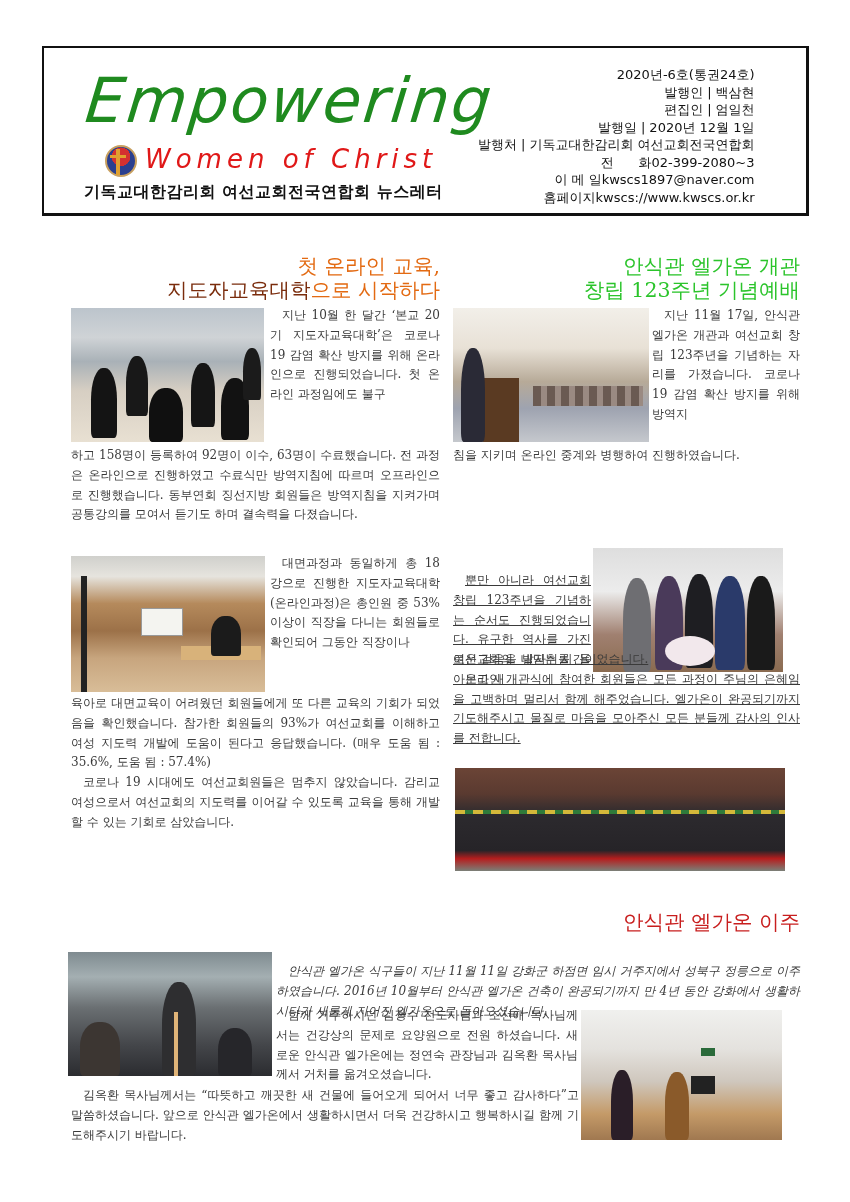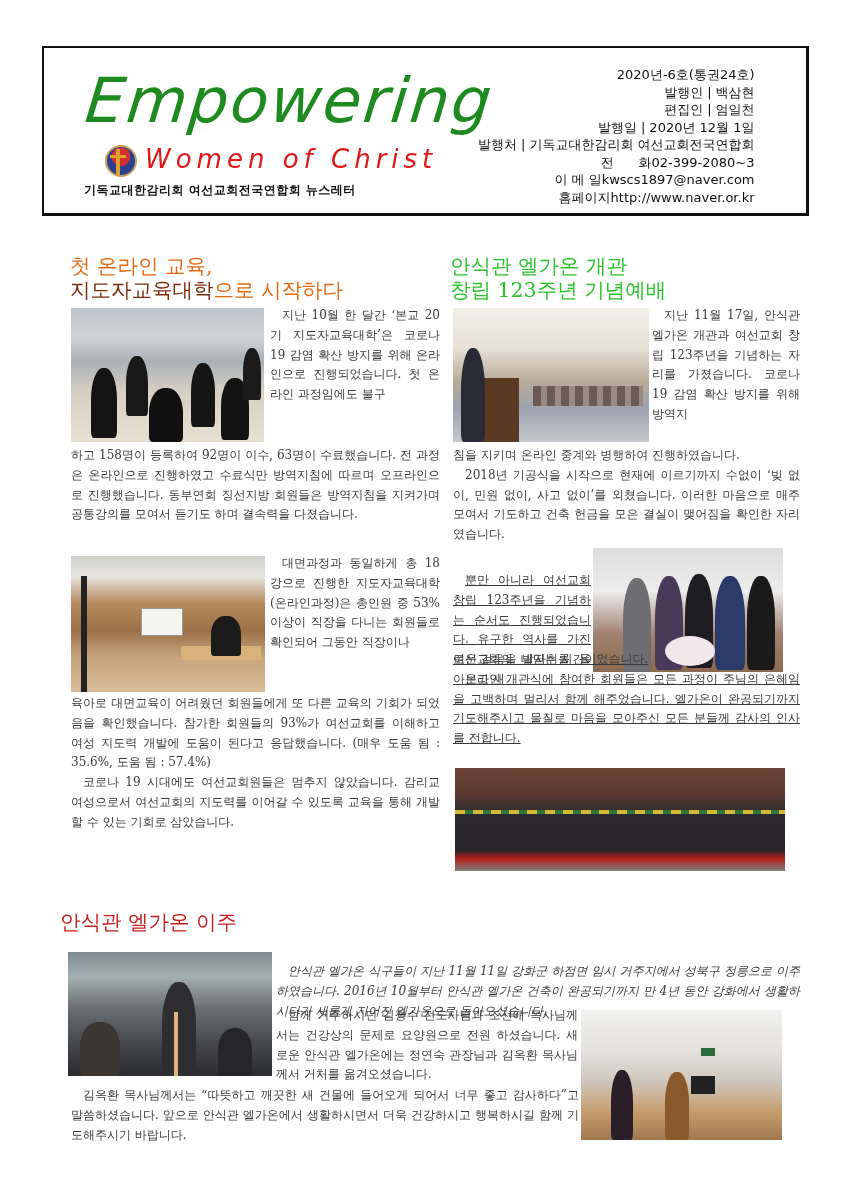--- a/index.html
+++ b/index.html
@@ -12,30 +12,30 @@
                color:#1f8a1f; letter-spacing:2px; font-style:italic; font-weight:normal;
                transform:skewX(-6deg); line-height:1; }
   #emblem { left:105px; top:145px; width:32px; height:32px; border-radius:50%;
             background:radial-gradient(circle at 50% 35%, #d43030 0 40%, #2a3f8f 41% 100%);
             border:2px solid #c8a060; box-sizing:border-box; }
   #emblem .cross-v { position:absolute; left:9px; top:2px; width:4px; height:26px; background:#e0a030; }
   #emblem .cross-h { position:absolute; left:3px; top:8px; width:16px; height:3px; background:#e0a030; }
   #subtitle { left:145px; top:144px; font-family:"DejaVu Sans", sans-serif; font-size:26px;
               color:#e01818; letter-spacing:5px; font-style:italic; }
   #org-line { left:84px; top:182px; font-family:"DejaVu Sans", sans-serif; font-weight:bold;
-              font-size:12px; color:#111; letter-spacing:0.5px; }
+              font-size:16px; color:#111; letter-spacing:0.5px; }
   #info { left:478px; top:66px; font-family:"DejaVu Sans", sans-serif; font-size:13px;
           color:#111; line-height:17.5px; }
   #info .row { white-space:nowrap;text-align:right; }
   #info .lbl { display:inline-block; }
   #info .sep { display:inline-block; margin:0 4px; }
   #info .indent { display:inline-block; width:59px; }
   #info .lbl2 { display:inline-block; width:54px; letter-spacing:0; }
 
-  .headline { text-align:left; font-size:20.5px; line-height:24px; }
+  .headline { text-align:right; font-size:20.5px; line-height:24px; }
   #h1 { left:70px; top:254px; width:370px; }
   #h1 .dark { color:#7a2c0c; }
   #h1 .orange { color:#e36a12; }
   #h2 { left:450px; top:254px; width:350px; color:#2bc42b; }
   #h3 { left:60px; top:910px; width:740px; color:#c81e1e; }
 
   .body { font-size:12px; line-height:19.8px; text-align:justify; color:#3a3a3a; }
   .body p { margin:0; text-indent:1em; }
   .photo { position:absolute; overflow:hidden; }
 
@@ -69,21 +69,21 @@
 <div id="org-line" class="abs">기독교대한감리회 여선교회전국연합회 뉴스레터</div>
 
 <div id="info" class="abs">
   <div class="row">2020년-6호(통권24호)</div>
   <div class="row"><span class="lbl">발행인</span><span class="sep">|</span><span>백삼현</span></div>
   <div class="row"><span class="lbl">편집인</span><span class="sep">|</span><span>엄일천</span></div>
   <div class="row"><span class="lbl">발행일</span><span class="sep">|</span><span>2020년  12월  1일</span></div>
   <div class="row"><span class="lbl">발행처</span><span class="sep">|</span><span>기독교대한감리회 여선교회전국연합회</span></div>
   <div class="row"><span class="indent"></span><span class="lbl2" style="white-space:pre">전      화</span><span>02-399-2080~3</span></div>
   <div class="row"><span class="indent"></span><span class="lbl2">이 메 일</span><span>kwscs1897@naver.com</span></div>
-  <div class="row"><span class="indent"></span><span class="lbl2">홈페이지</span><span>http://www.naver.or.kr</span></div>
+  <div class="row"><span class="indent"></span><span class="lbl2">홈페이지</span><span>kwscs://www.kwscs.or.kr</span></div>
 </div>
 
 <div id="h1" class="abs headline">
   <div><span class="orange">첫 온라인 </span><span class="orange">교육,</span></div>
   <div><span class="dark">지도자교육대학</span><span class="orange">으로 시작하다</span></div>
 </div>
 
 <div id="ph1" class="photo">
   <div class="fig" style="left:20px;top:60px;width:26px;height:70px;background:#141414"></div>
   <div class="fig" style="left:55px;top:48px;width:22px;height:60px;background:#181818"></div>
@@ -121,21 +121,20 @@
 <div id="ph3" class="photo">
   <div style="position:absolute;left:30px;top:70px;width:36px;height:64px;background:#5a3a22"></div>
   <div class="fig" style="left:8px;top:40px;width:24px;height:94px;background:#2a2a36"></div>
   <div style="position:absolute;left:80px;top:78px;width:110px;height:20px;background:repeating-linear-gradient(90deg,#6a5a52 0 8px,#9a8a82 8px 14px)"></div>
 </div>
 <div class="abs body" style="left:652px;top:306px;width:148px;">
   <p>지난 11월 17일, 안식관 엘가온 개관과 여선교회 창립 123주년을 기념하는 자리를 가졌습니다. 코로나 19 감염 확산 방지를 위해 방역지</p>
 </div>
 <div class="abs body" style="left:453px;top:446px;width:347px;">
   <p style="text-indent:0">침을 지키며 온라인 중계와 병행하여 진행하였습니다.</p>
-  <p>2018년 기공식을 시작으로 현재에 이르기까지 수없이 ‘빚 없이, 민원 없이, 사고 없이’를 외쳤습니다. 이러한 마음으로 매주 모여서 기도하고 건축 헌금을 모은 결실이 맺어짐을 확인한 자리였습니다.</p>
 </div>
 
 <div id="ph4" class="photo">
   <div class="fig" style="left:30px;top:30px;width:28px;height:94px;background:#6e6e72"></div>
   <div class="fig" style="left:62px;top:28px;width:28px;height:94px;background:#4a3a5a"></div>
   <div class="fig" style="left:92px;top:26px;width:28px;height:94px;background:#1e1e22"></div>
   <div class="fig" style="left:122px;top:28px;width:30px;height:94px;background:#2a3a6a"></div>
   <div class="fig" style="left:154px;top:28px;width:28px;height:94px;background:#1a1a1a"></div>
   <div style="position:absolute;left:72px;top:88px;width:50px;height:30px;border-radius:50%;background:#f2e8ec"></div>
 </div>

